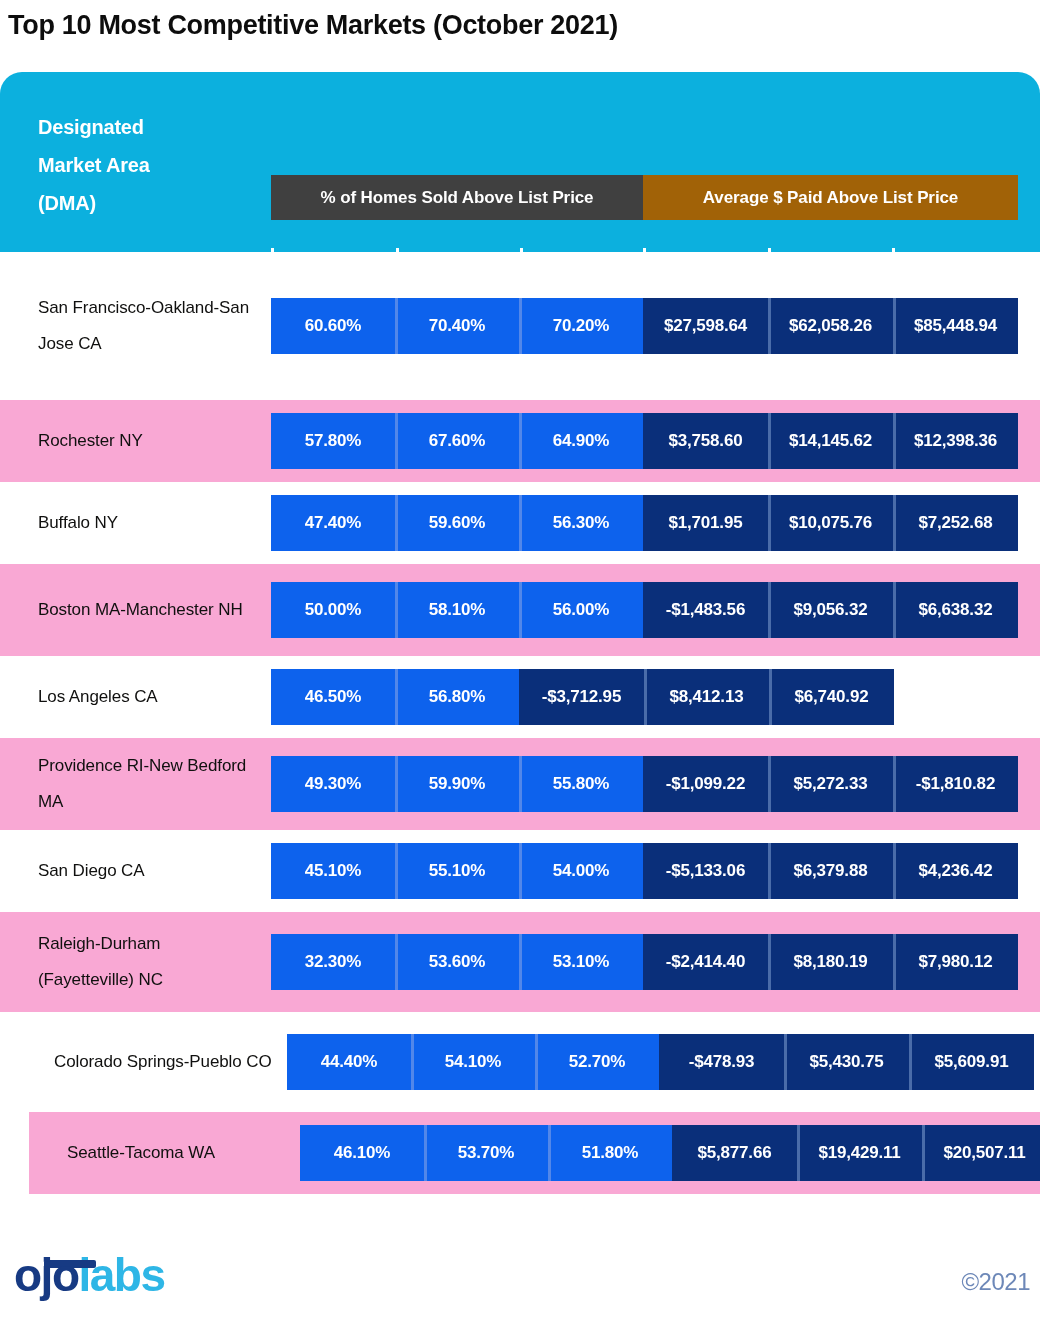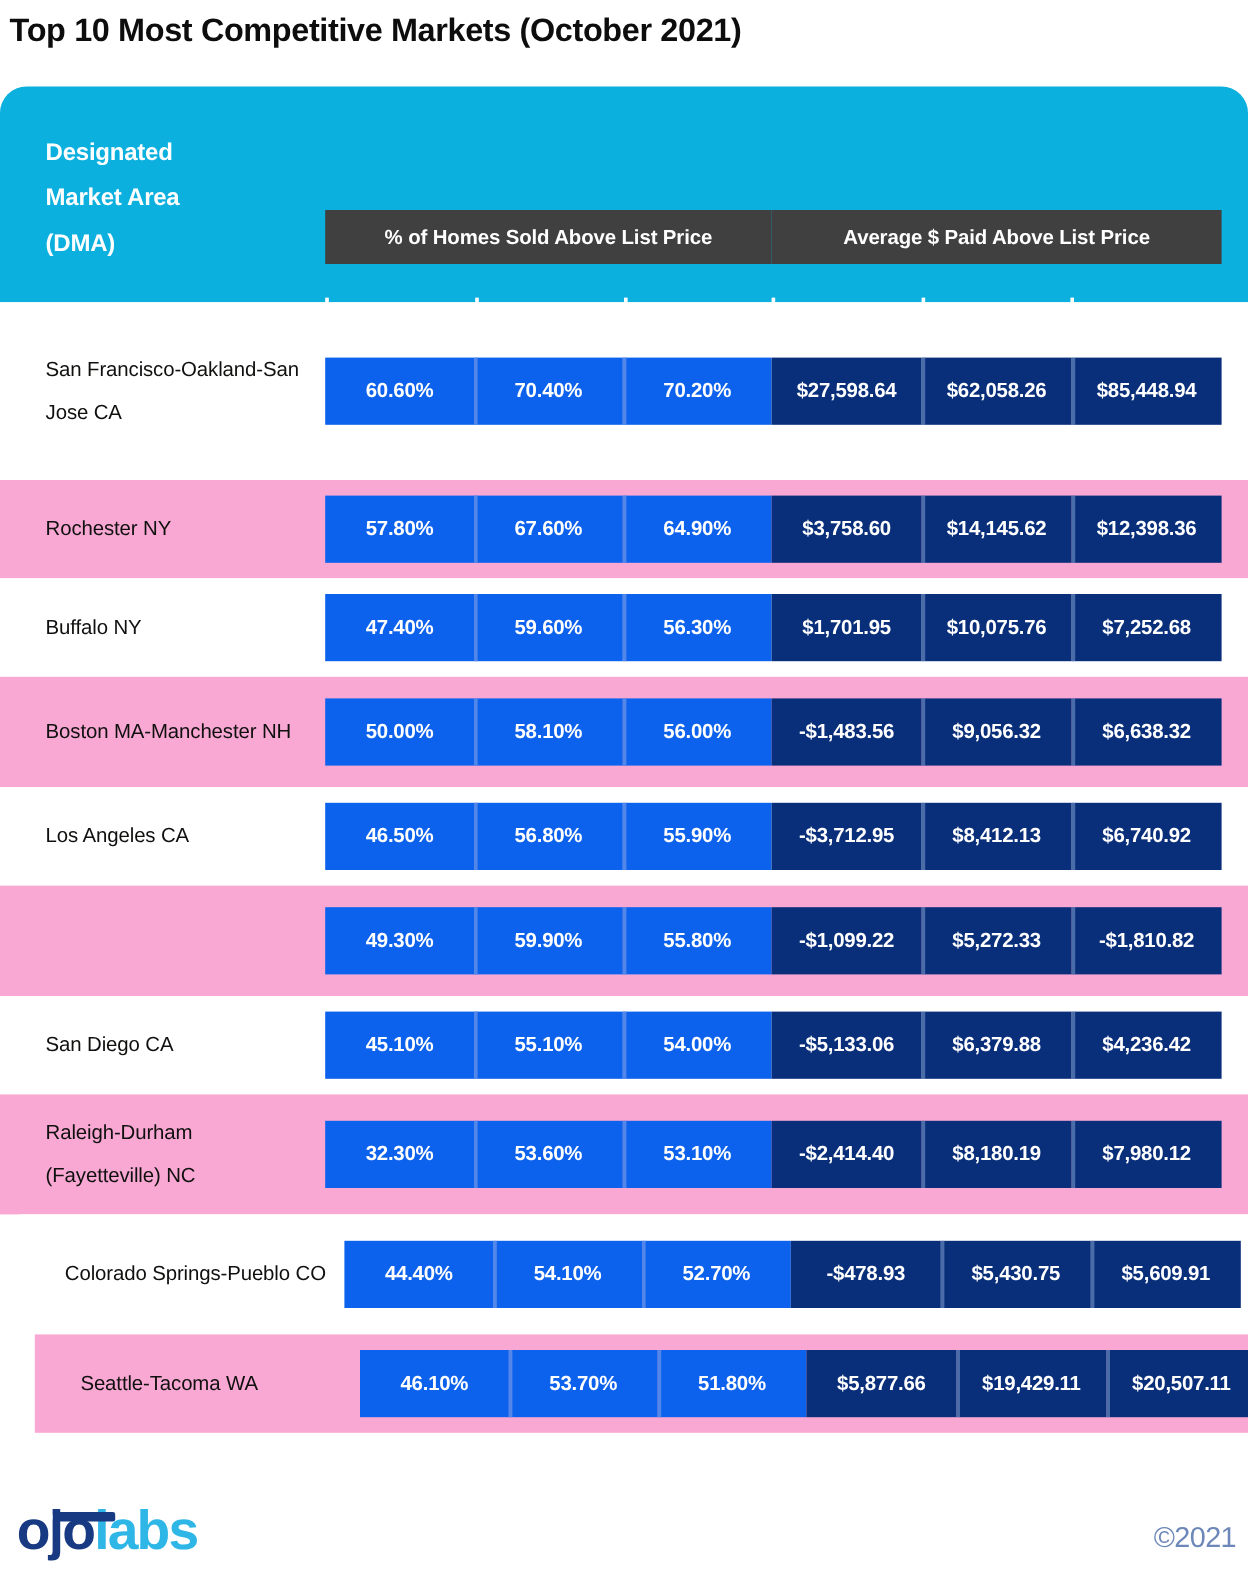--- a/index.html
+++ b/index.html
@@ -75,21 +75,21 @@
     letter-spacing: -0.1px;
   }
   .group-pct {
     left: 271px;
     width: 372px;
     background: #404040;
   }
   .group-dollar {
     left: 643px;
     width: 375px;
-    background: #404040;
+    background: #a16207;
   }
 
   .subhead-row {
     position: absolute;
     top: 170px;
     left: 0;
     width: 1040px;
     height: 76px;
   }
   .subhead-cell {
@@ -312,27 +312,27 @@
             <div class="cell dol">-$1,483.56</div>
             <div class="cell dol d2">$9,056.32</div>
             <div class="cell dol d3">$6,638.32</div>
           </div>
         </div>
         <div class="row" style="height: 82px;">
           <div class="row-name">Los Angeles CA</div>
           <div class="cells">
             <div class="cell pct">46.50%</div>
             <div class="cell pct c2">56.80%</div>
-            <div class="cell pct c3">55.90%</div>
             <div class="cell dol">-$3,712.95</div>
             <div class="cell dol d2">$8,412.13</div>
             <div class="cell dol d3">$6,740.92</div>
           </div>
         </div>
         <div class="row alt" style="height: 92px;">
+          <div class="row-name">Providence RI-New Bedford MA</div>
           <div class="cells">
             <div class="cell pct">49.30%</div>
             <div class="cell pct c2">59.90%</div>
             <div class="cell pct c3">55.80%</div>
             <div class="cell dol">-$1,099.22</div>
             <div class="cell dol d2">$5,272.33</div>
             <div class="cell dol d3">-$1,810.82</div>
           </div>
         </div>
         <div class="row" style="height: 82px;">

